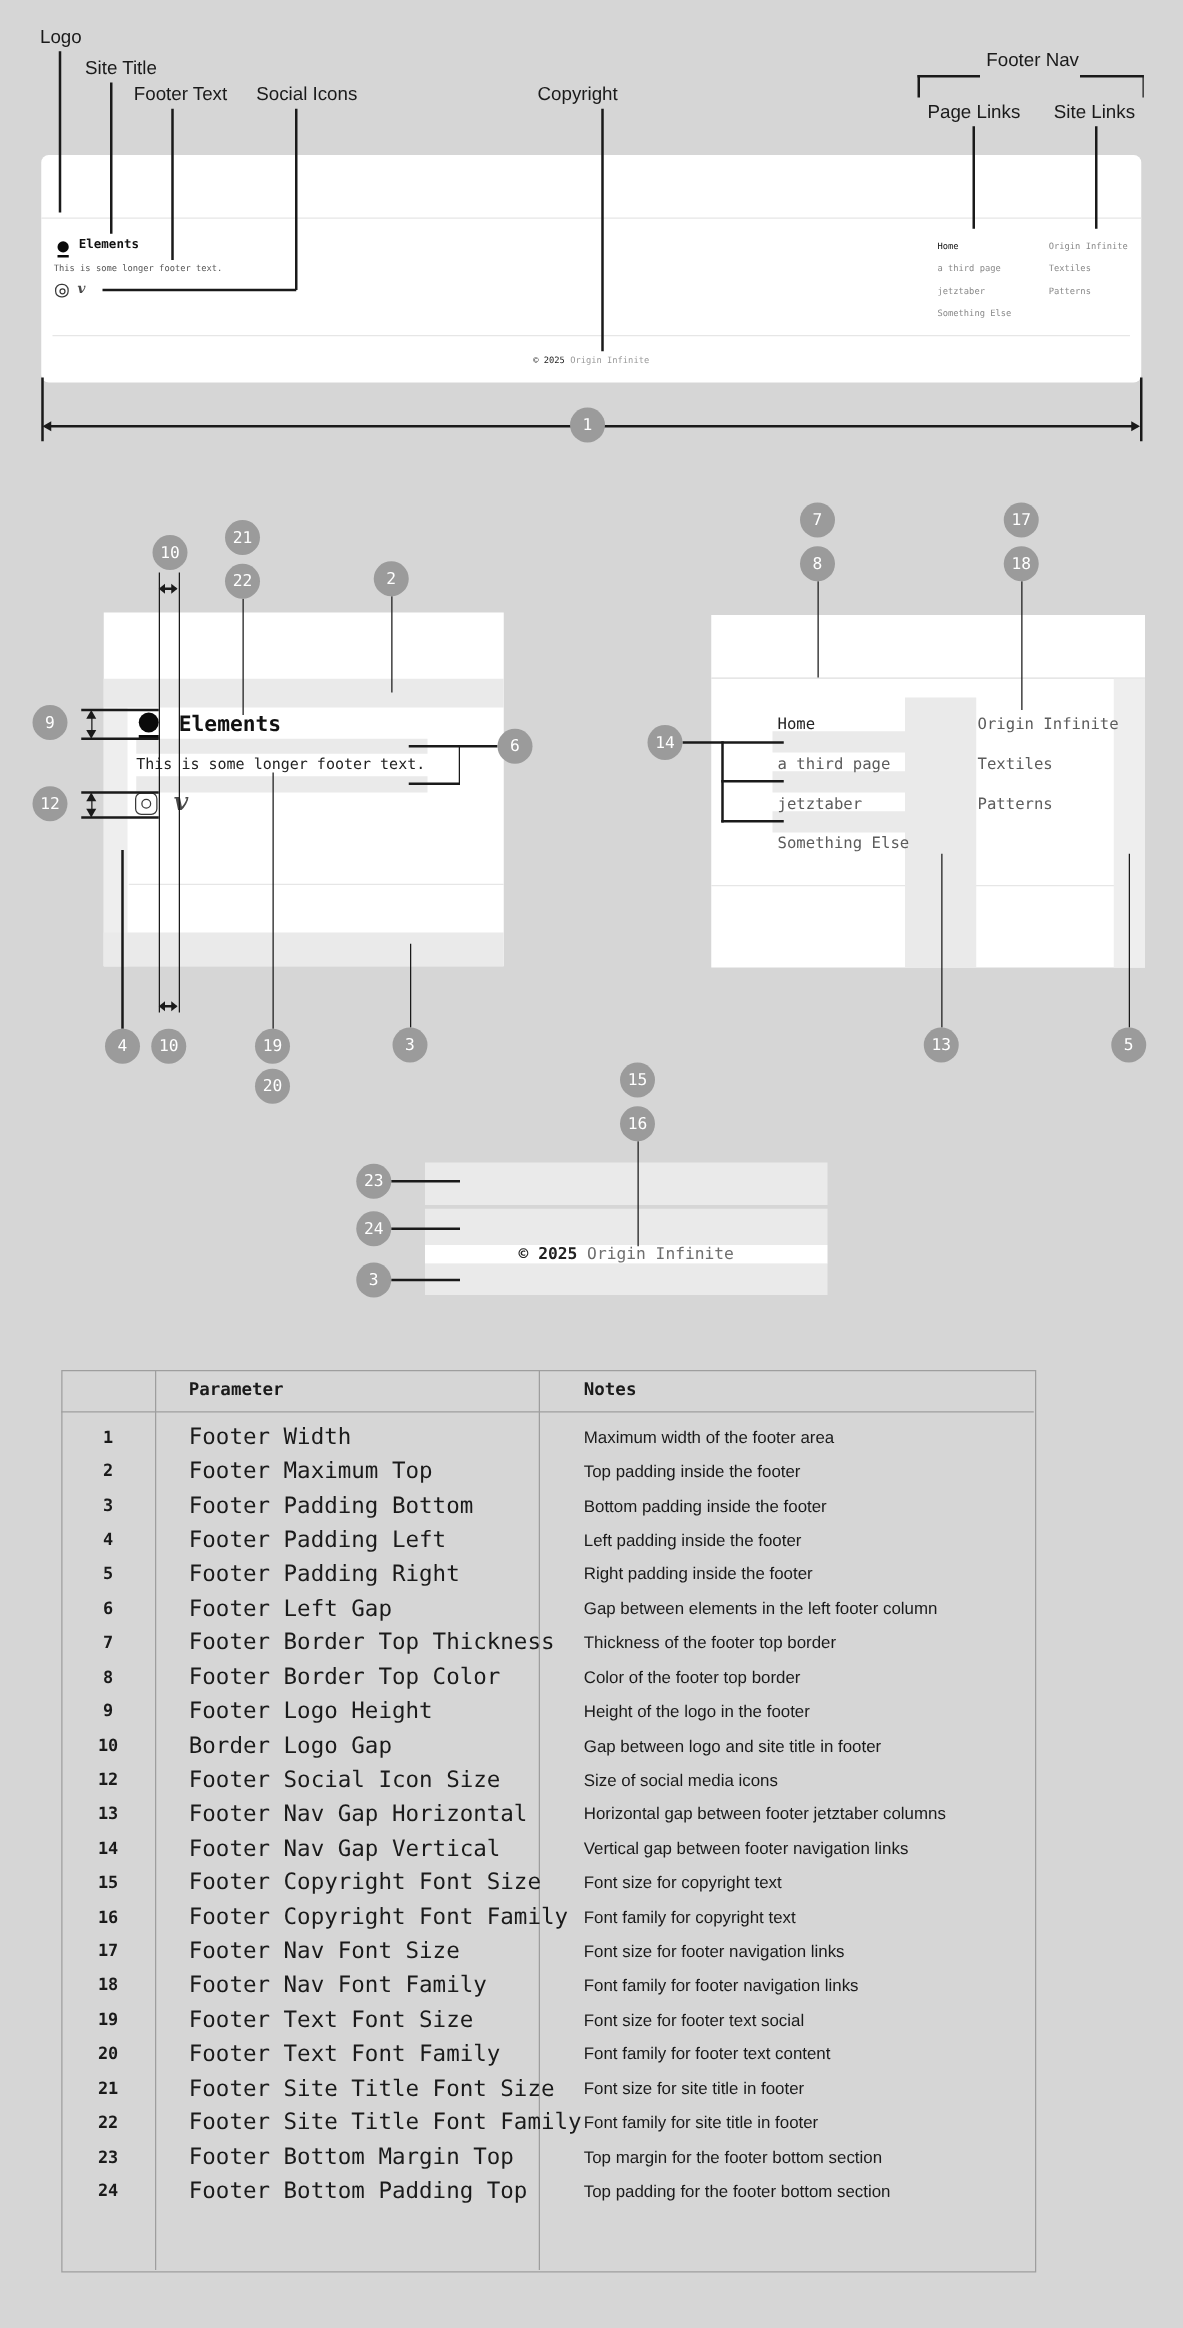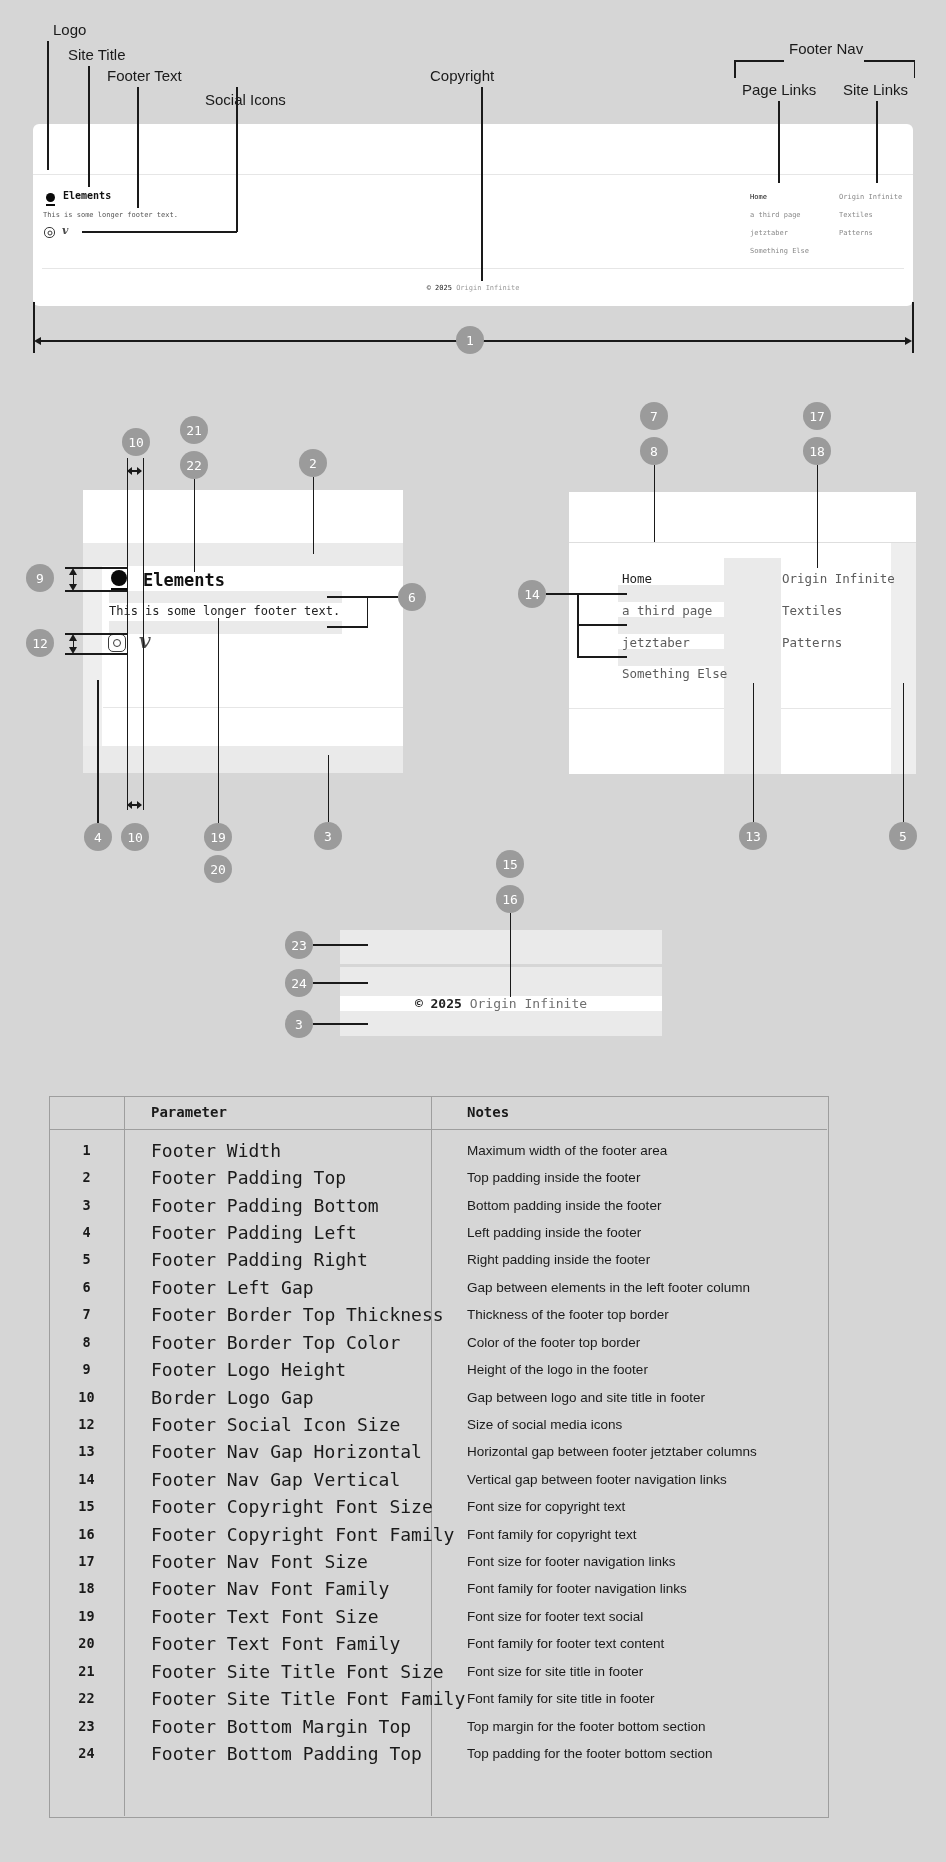--- a/index.html
+++ b/index.html
@@ -45,24 +45,24 @@
   .trow .tparam{position:absolute;left:102px;top:50%;transform:translateY(-50%);
         font-family:"DejaVu Sans Mono",monospace;font-size:18px;color:#1a1a1a;white-space:nowrap;}
   .trow .tnote{position:absolute;left:418px;top:50%;transform:translateY(-50%);
         font-family:"Liberation Sans",sans-serif;font-size:13.5px;color:#1a1a1a;white-space:nowrap;}
 </style>
 </head>
 <body>
 
 <div class="canvas">
 
-  <div class="lbl" style="left:32px;top:21px;margin-left:21px;">Logo</div>
+  <div class="lbl" style="left:32px;top:21px;">Logo</div>
   <div class="lbl" style="left:68px;top:46px;">Site Title</div>
   <div class="lbl" style="left:107px;top:67px;text-align:right;">Footer Text</div>
-  <div class="lbl" style="left:205px;top:67px;margin-top:24px;">Social Icons</div>
+  <div class="lbl" style="left:205px;top:67px;">Social Icons</div>
   <div class="lbl" style="left:430px;top:67px;text-align:center;">Copyright</div>
   <div class="lbl" style="left:789px;top:40px;">Footer Nav</div>
   <div class="lbl" style="left:742px;top:81px;">Page Links</div>
   <div class="lbl" style="left:843px;top:81px;">Site Links</div>
 
   <div class="hln ln-z" style="left:734px;top:60px;width:50px;"></div>
   <div class="hln ln-z" style="left:864px;top:60px;width:51px;"></div>
   <div class="vln ln-z" style="left:734px;top:60px;height:18px;"></div>
   <div class="vln ln-z" style="left:913.5px;top:60px;height:18px;"></div>
 
@@ -241,21 +241,21 @@
   <div class="abs mono" style="left:151px;top:1104px;font-size:14px;font-weight:bold;">Parameter</div>
   <div class="abs mono" style="left:467px;top:1104px;font-size:14px;font-weight:bold;">Notes</div>
   <div class="abs" style="left:49px;top:1136px;width:778px;">
       <div class="trow">
         <span class="tnum">1</span>
         <span class="tparam">Footer Width</span>
         <span class="tnote">Maximum width of the footer area</span>
       </div>
       <div class="trow">
         <span class="tnum">2</span>
-        <span class="tparam">Footer Padding Top</span>
+        <span class="tparam">Footer Maximum Top</span>
         <span class="tnote">Top padding inside the footer</span>
       </div>
       <div class="trow">
         <span class="tnum">3</span>
         <span class="tparam">Footer Padding Bottom</span>
         <span class="tnote">Bottom padding inside the footer</span>
       </div>
       <div class="trow">
         <span class="tnum">4</span>
         <span class="tparam">Footer Padding Left</span>

